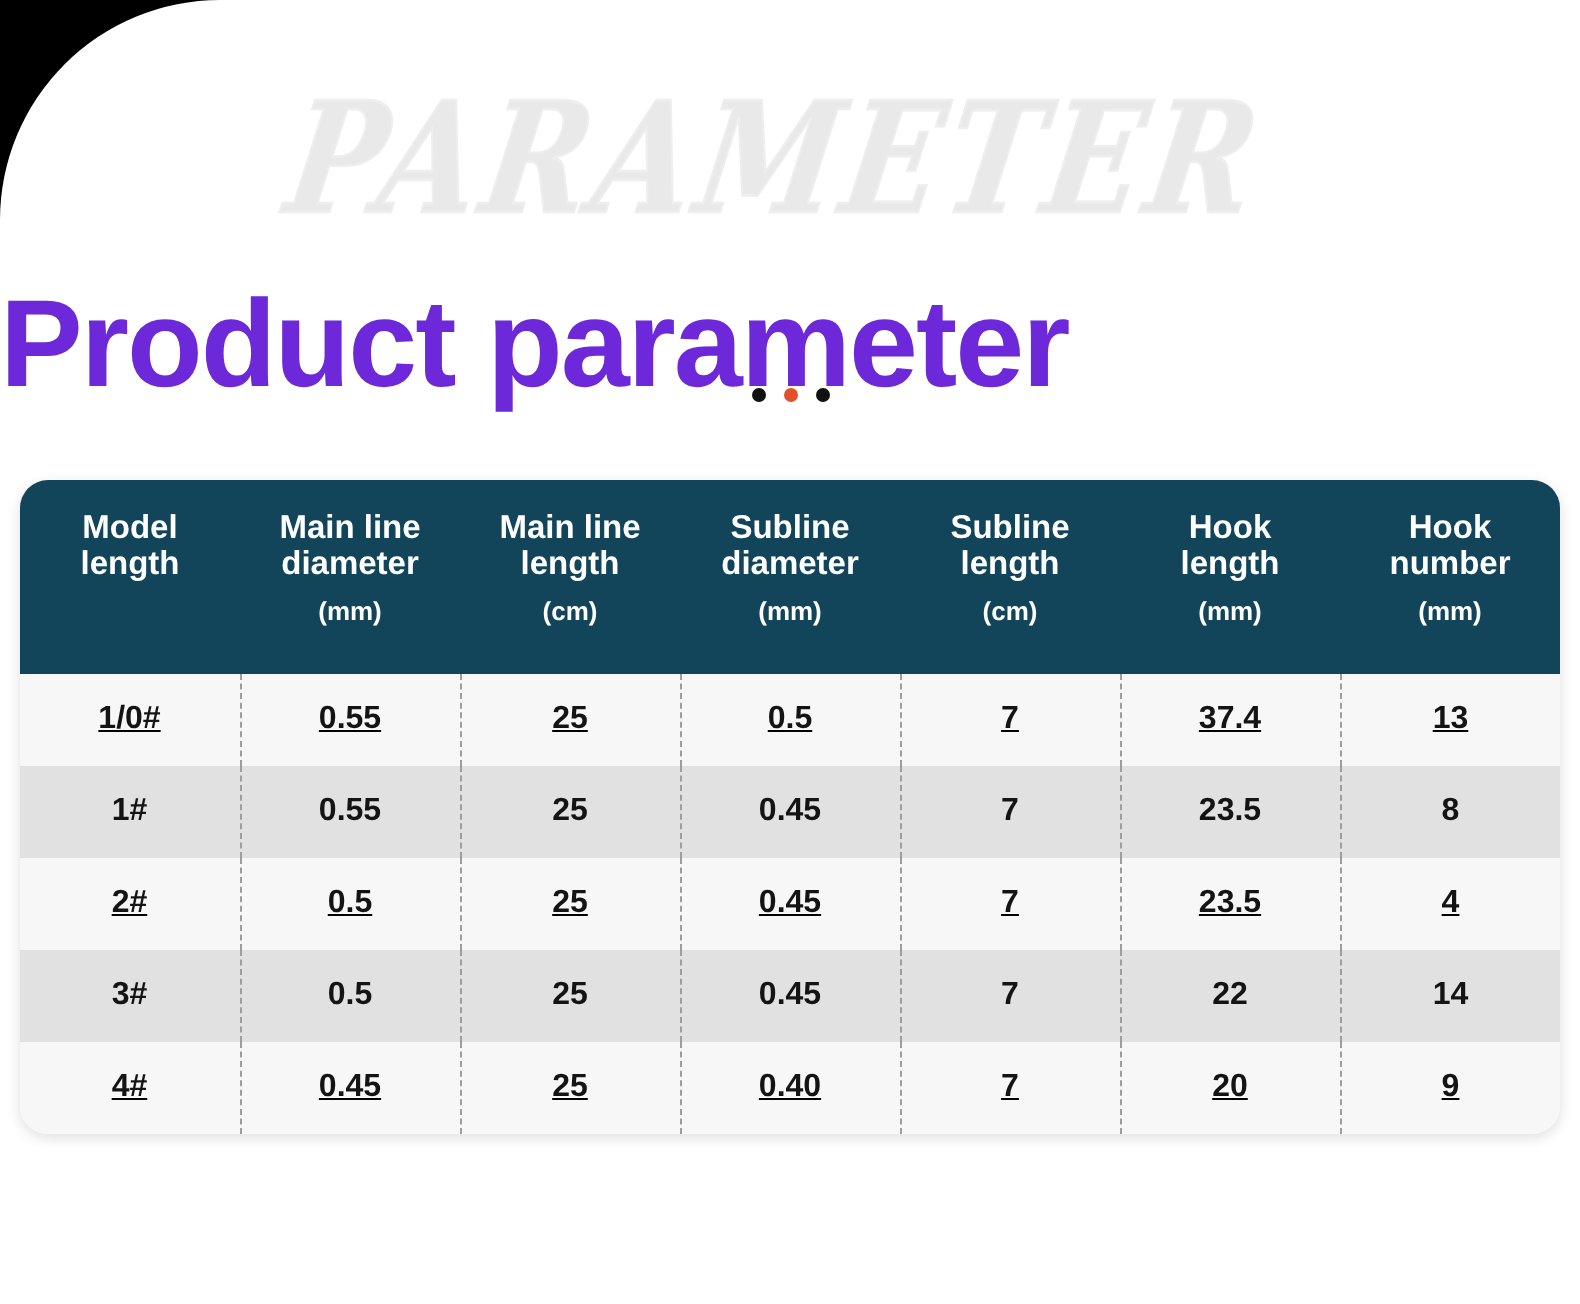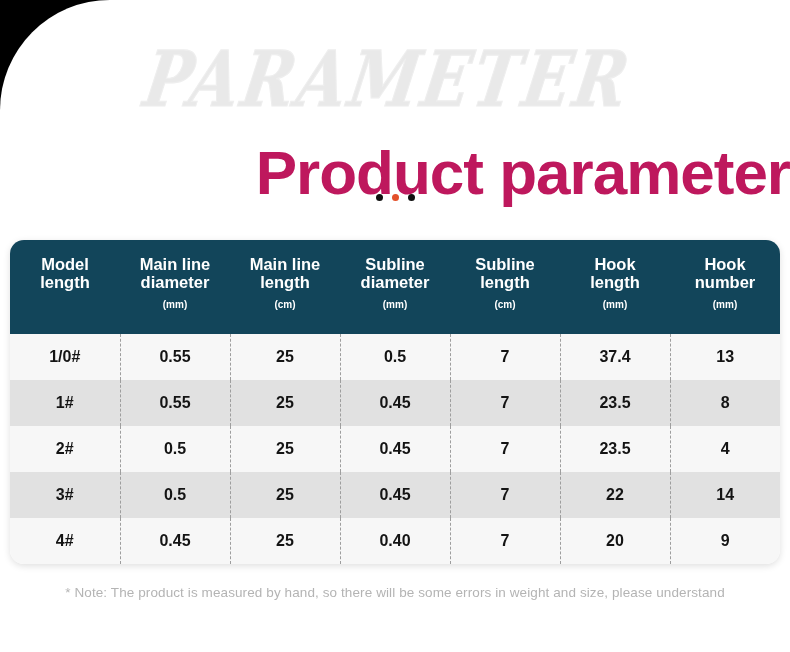--- a/index.html
+++ b/index.html
@@ -54,24 +54,24 @@
     user-select: none;
     white-space: nowrap;
     transform: skewX(-9deg) scaleY(1.22);
     transform-origin: center top;
   }
   #main-title {
     position: absolute;
     left: 0;
     right: 0;
     top: 100px;
-    text-align: right;
+    text-align: left;
     font-size: 62px;
     font-weight: 700;
-    color: #be185d;
+    color: #6d28d9;
     letter-spacing: -1px;
     line-height: 1;
     white-space: nowrap;
   }
   #dots {
     position: absolute;
     left: 0;
     right: 0;
     top: 194px;
     display: flex;
@@ -108,36 +108,36 @@
     font-size: 16.5px;
     font-weight: 700;
     line-height: 1.12;
     padding: 15px 2px 24px 2px;
     text-align: center;
     vertical-align: top;
     border: none;
   }
   th .unit {
     display: block;
-    font-size: 10px;
+    font-size: 13px;
     font-weight: 700;
     margin-top: 7px;
   }
   tbody td {
     font-size: 16px;
     font-weight: 700;
     color: #141414;
     text-align: center;
     height: 46px;
     padding: 0;
     border-right: 1px dashed #9e9e9e;
     background: transparent;
   }
   tbody td:last-child { border-right: none; }
-  tbody tr.odd  { background: #f7f7f7; }
+  tbody tr.odd  { background: #f7f7f7; text-decoration: underline; }
   tbody tr.even { background: #e1e1e1; }
 
   
   #note {
     position: absolute;
     left: 0;
     right: 0;
     top: 585px;
     text-align: center;
     font-size: 13.5px;
@@ -246,16 +246,15 @@
             <td>25</td>
             <td>0.40</td>
             <td>7</td>
             <td>20</td>
             <td>9</td>
           </tr>
         </tbody>
       </table>
     </div>
 
-    <div id="note">* Note: The product is measured by hand, so there will be some errors in weight and size, please understand</div>
 
   </div>
 </div>
 
 </body></html>

